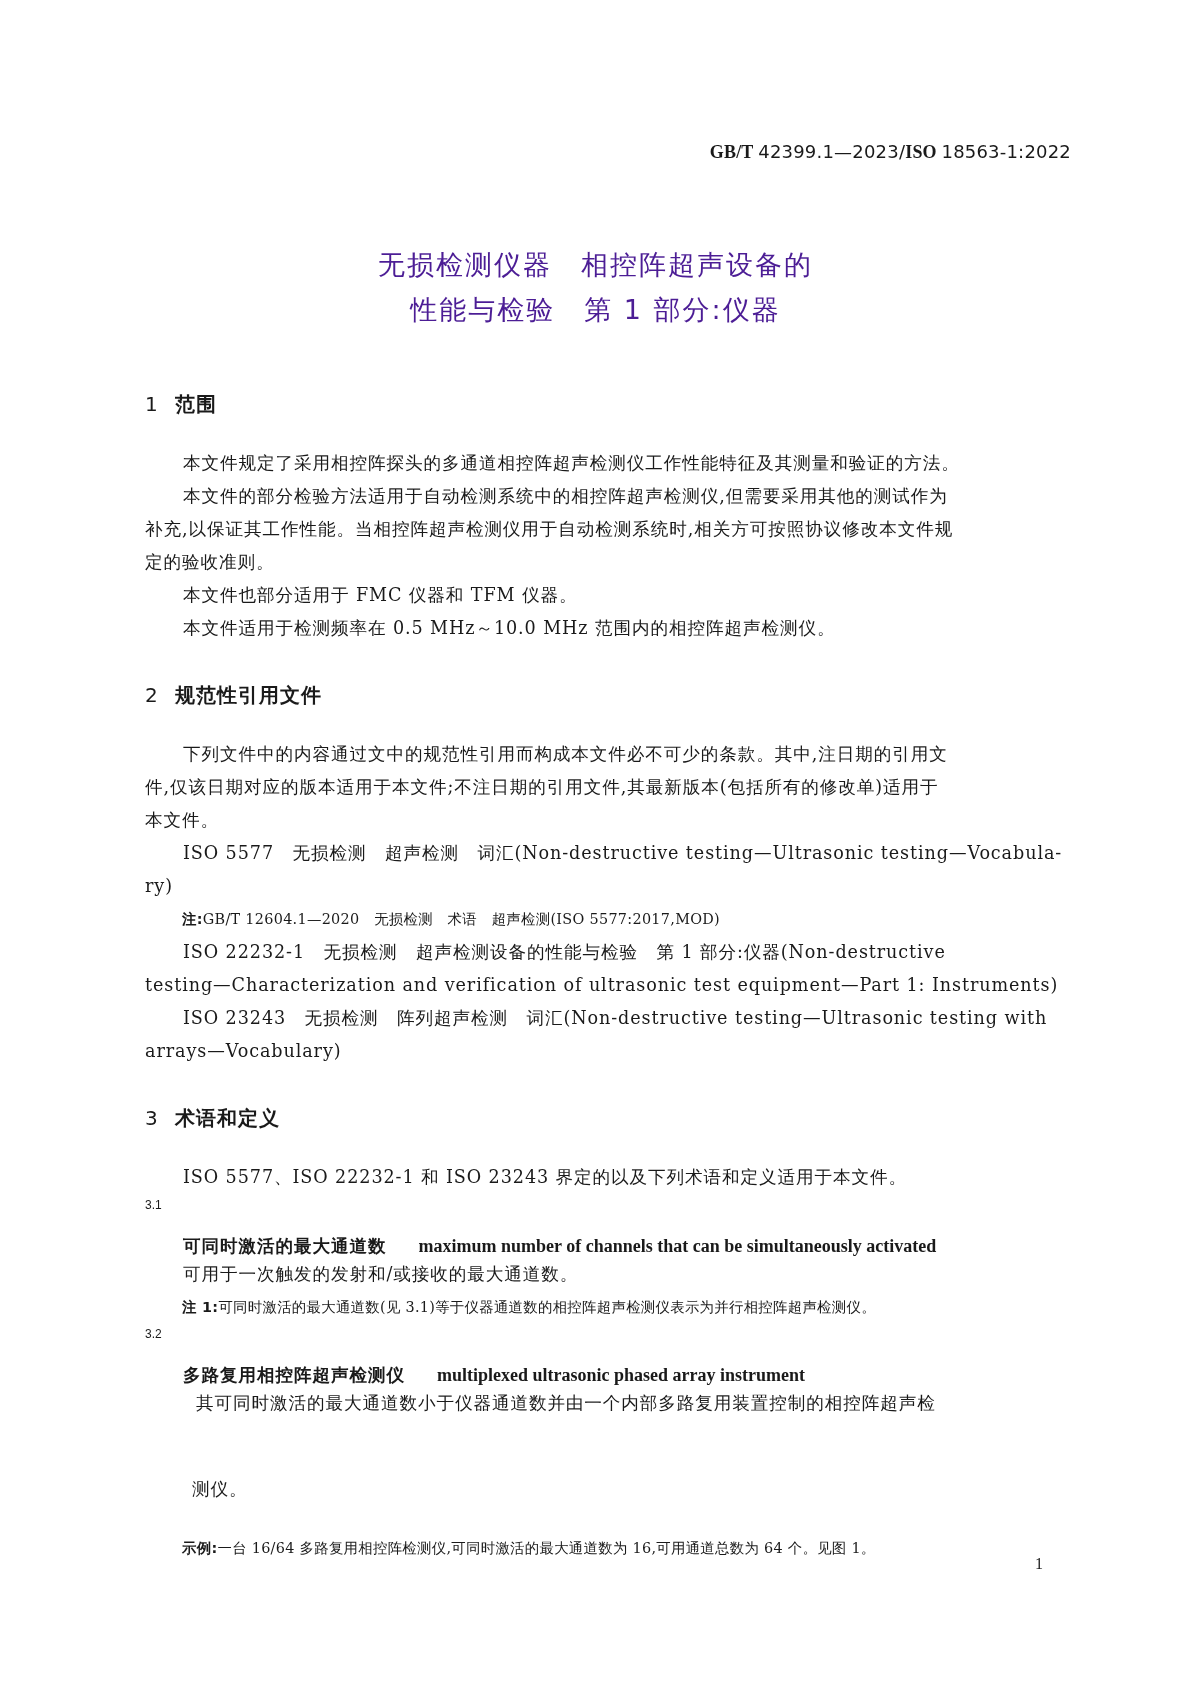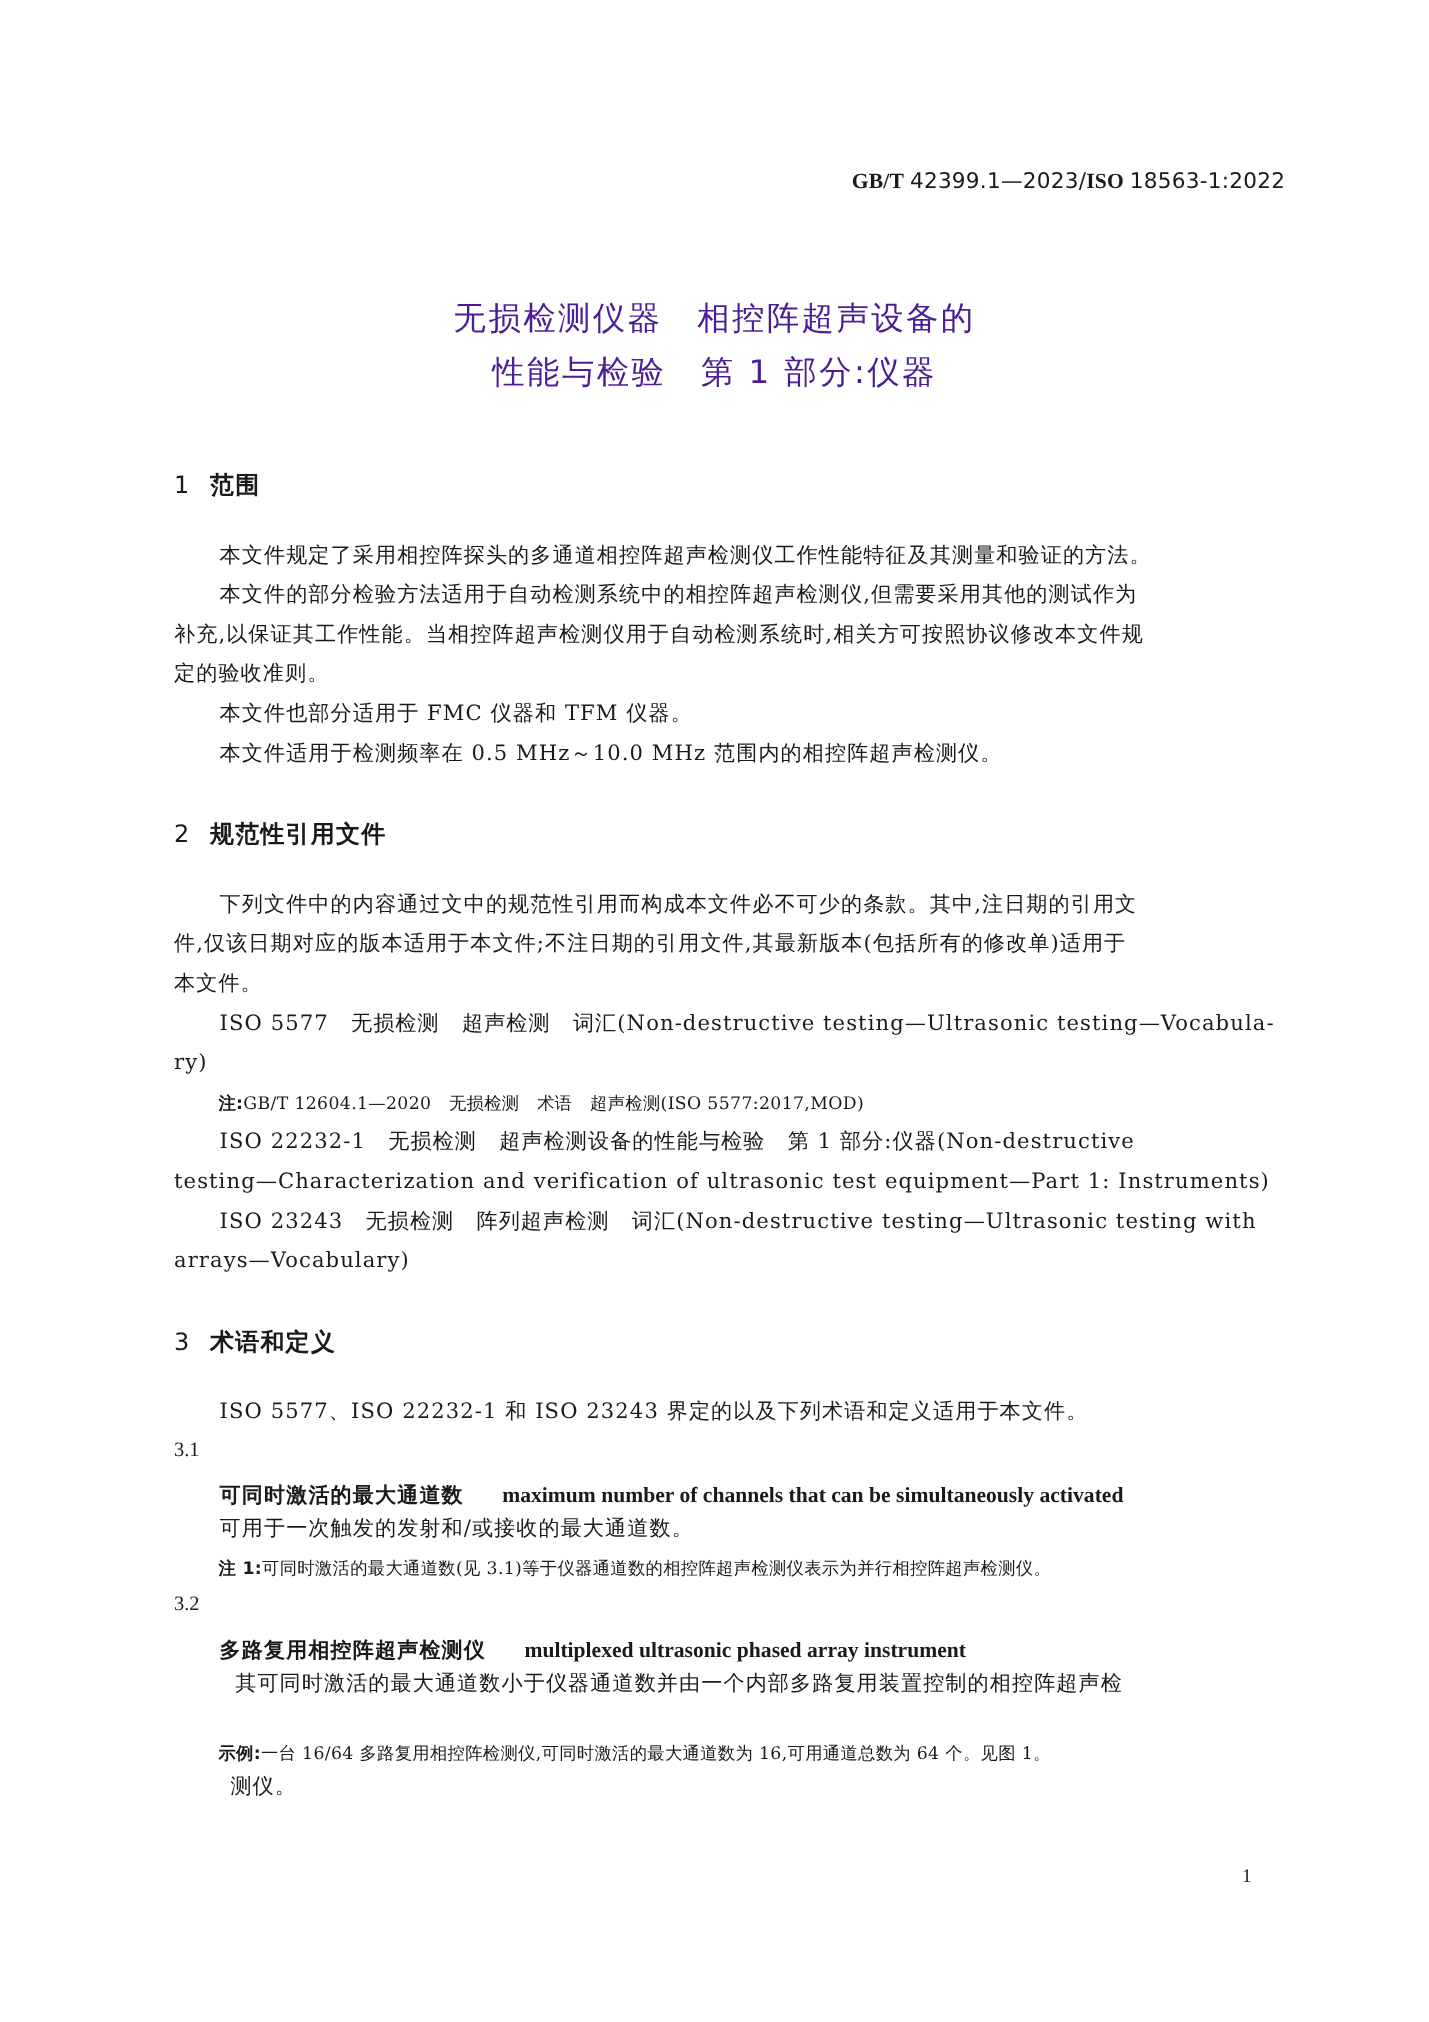--- a/index.html
+++ b/index.html
@@ -17,21 +17,21 @@
     .header-code .sans { font-family: "DejaVu Sans", sans-serif; font-weight: normal; }
     .title { left: 0; width: 1191px; text-align: center; font-family: "DejaVu Sans", sans-serif;
       font-size: 27px; letter-spacing: 2px; color: #4c1d95; }
     .h1 { left: 145px; font-family: "DejaVu Sans", sans-serif; font-weight: bold; font-size: 20px; letter-spacing: 1px; }
     .h1 .num { display: inline-block; width: 30px; font-weight: normal; }
     .p { font-size: 17.6px; letter-spacing: 0.9px; line-height: 33px; }
     .indent { left: 183px; }
     .flush { left: 145px; }
     .note { left: 182px; font-size: 14.4px; letter-spacing: 0.3px; }
     .note b, .ex b { font-family: "DejaVu Sans", sans-serif; font-weight: bold; }
-    .term-num { left: 145px; font-family: Liberation Serif, serif; font-size: 17px; }
+    .term-num { left: 145px; font-family: Liberation Sans, sans-serif; font-size: 12px; }
     .term { left: 183px; font-size: 17.5px; }
     .term .zh { font-family: Liberation Sans, sans-serif; font-weight: bold; letter-spacing: 1px; }
     .term .en { font-family: "Liberation Serif", serif; font-weight: bold; margin-left: 32px; font-size: 18px; }
     .pageno { left: 1035px; top: 1555px; font-size: 16px; font-family: "Liberation Serif", serif; }
   </style>
 </head>
 <body>
 
 <div class="abs header-code">
   <b>GB/T</b>
@@ -82,17 +82,17 @@
 <div class="abs note" style="top:1298px;">
   <b>注 1:</b><span>可同时激活的最大通道数(见 3.1)等于仪器通道数的相控阵超声检测仪表示为并行相控阵超声检测仪。</span>
 </div>
 
 <div class="abs term-num" style="top:1327px;">3.2</div>
 <div class="abs term" style="top:1363px;">
   <span class="zh">多路复用相控阵超声检测仪</span><span class="en">multiplexed ultrasonic phased array instrument</span>
 </div>
 <div class="abs p indent" style="top:1387px;margin-left:13px;">其可同时激活的最大通道数小于仪器通道数并由一个内部多路复用装置控制的相控阵超声检</div>
 <div class="abs p flush" style="top:1473px;margin-left:47px;">测仪。</div>
-<div class="abs note ex" style="top:1452px;">
+<div class="abs note ex" style="top:1539px;">
   <b>示例:</b><span>一台 16/64 多路复用相控阵检测仪,可同时激活的最大通道数为 16,可用通道总数为 64 个。见图 1。</span>
 </div>
 
 <div class="abs pageno">1</div>
 
 </body></html>

